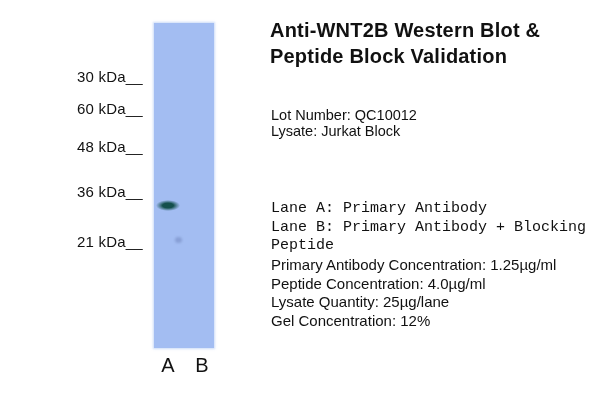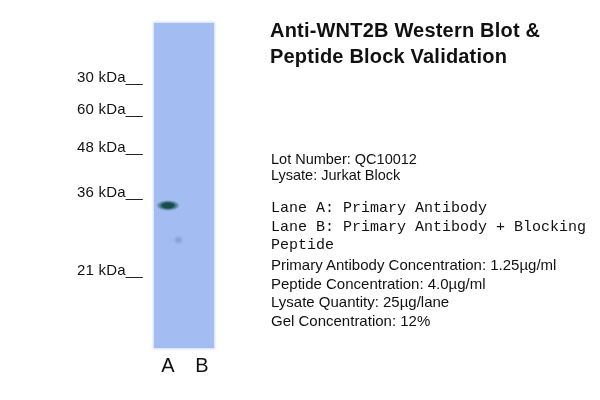--- a/index.html
+++ b/index.html
@@ -59,21 +59,21 @@
     height: 20px;
     line-height: 20px;
     font-size: 15px;
     letter-spacing: 0.2px;
     white-space: pre;
   }
   .m0 { top: 67px; }
   .m1 { top: 99px; }
   .m2 { top: 137px; }
   .m3 { top: 182px; }
-  .m4 { top: 260px; }
+  .m4 { top: 232px; }
 
   
   .lane-label {
     position: absolute;
     top: 353px;
     width: 20px;
     height: 24px;
     line-height: 24px;
     font-size: 20px;
     text-align: center;
@@ -90,21 +90,20 @@
     font-weight: bold;
     line-height: 26px;
     letter-spacing: 0.2px;
   }
   .info-block {
     position: absolute;
     left: 271px;
     top: 108px;
     font-size: 14.5px;
     line-height: 15.5px;
-    margin-top: 44px;
   }
   .lane-desc-block {
     position: absolute;
     left: 271px;
     top: 200px;
     font-size: 15px;
     line-height: 18.6px;
     font-family: Liberation Mono, monospace;
   }
   .details-block {

